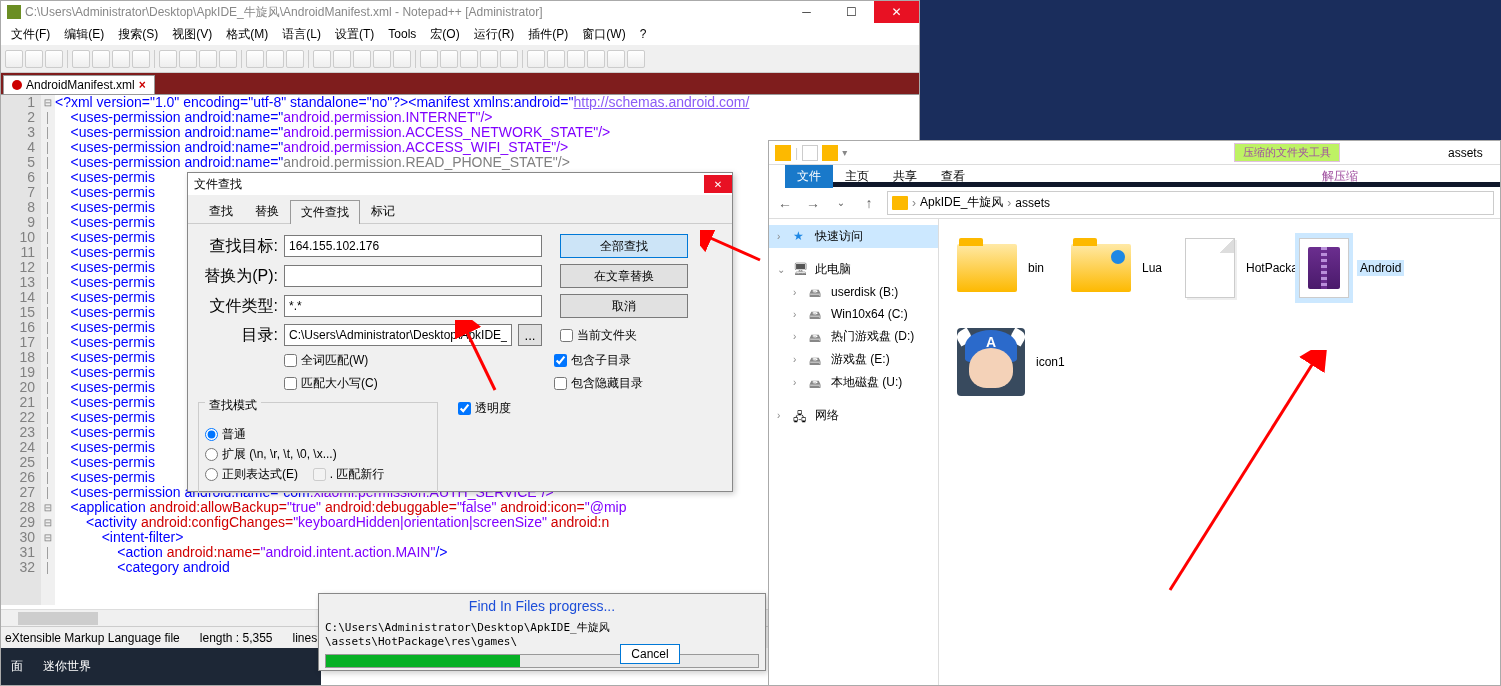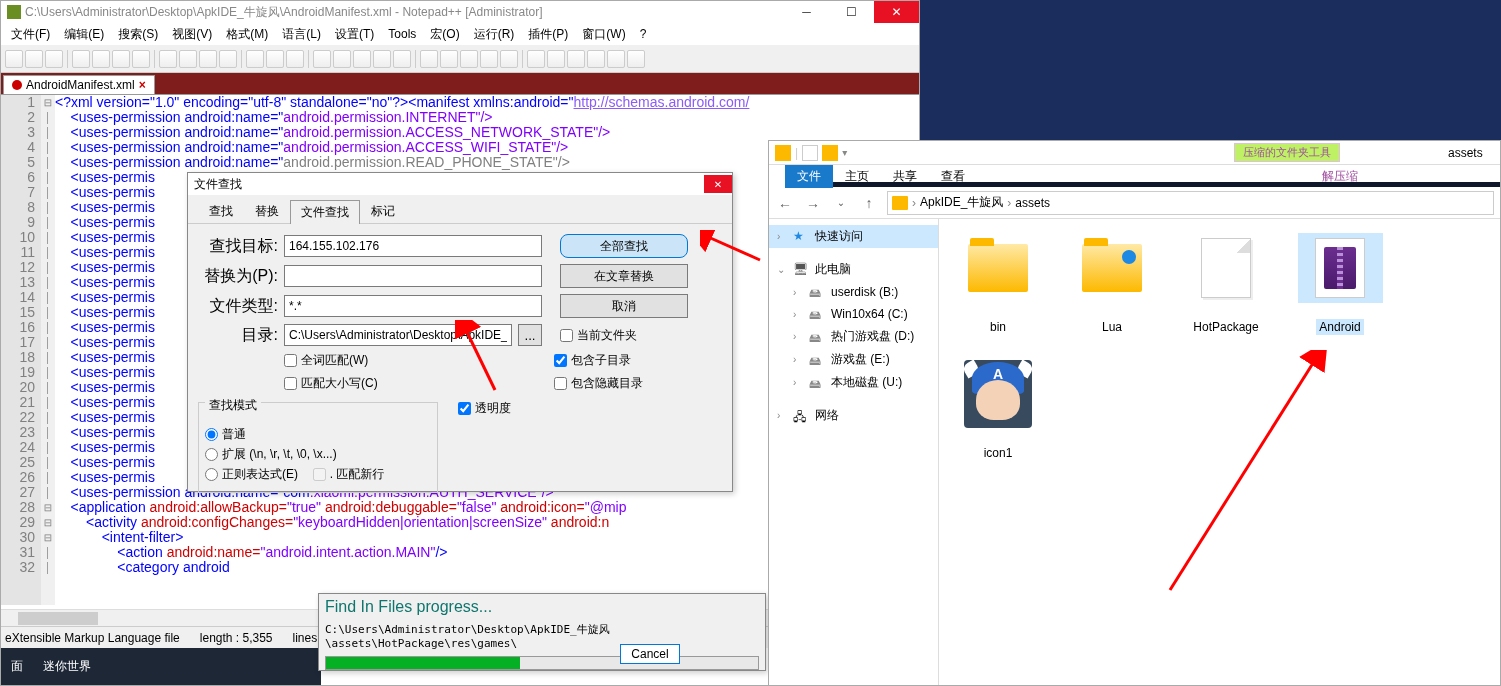--- a/index.html
+++ b/index.html
@@ -48,31 +48,31 @@
 .find-title-text { flex: 1; }
 .find-close { width: 28px; height: 18px; background: #e81123; color: #fff; display: flex; align-items: center; justify-content: center; font-size: 10px; }
 .find-tabs { display: flex; padding-left: 10px; border-bottom: 1px solid #ccc; margin-top: 4px; }
 .find-tab { padding: 3px 10px; font-size: 12px; border: 1px solid transparent; border-bottom: none; }
 .find-tab.active { background: #f0f0f0; border-color: #999; position: relative; top: 1px; }
 .find-body { padding: 10px; }
 .find-row { display: flex; align-items: center; margin-bottom: 6px; gap: 6px; }
 .find-label { width: 80px; text-align: right; font-size: 16px; }
 .find-input { width: 258px; height: 22px; border: 1px solid #7a7a7a; background: #fff; padding: 0 4px; font-size: 12px; }
 .find-btn { width: 128px; height: 24px; border: 1px solid #7a7a7a; background: #e1e1e1; font-size: 12px; }
-.find-btn.highlight { background: #cce4f7; border-color: #0078d7; border-radius: 8px; }
+.find-btn.highlight { background: #cce4f7; border-color: #0078d7; }
 .find-browse { width: 24px; height: 22px; border: 1px solid #7a7a7a; background: #e1e1e1; }
 .find-chk { display: flex; align-items: center; gap: 4px; font-size: 12px; }
 .find-chk input { width: 13px; height: 13px; }
 .find-group { border: 1px solid #ccc; padding: 6px; margin-top: 4px; }
 .find-group-title { font-size: 12px; position: relative; top: -12px; background: #f0f0f0; display: inline-block; padding: 0 4px; }
 .find-radio { display: flex; align-items: center; gap: 4px; font-size: 12px; margin-bottom: 3px; }
 
 
 .progress-dialog { position: absolute; left: 318px; top: 593px; width: 448px; height: 78px; background: #f0f0f0; border: 1px solid #888; box-shadow: 2px 2px 6px rgba(0,0,0,0.2); }
-.progress-title { font-size: 16px; color: #0f766e; padding: 4px 6px; }
+.progress-title { font-size: 14px; color: #1d4ed8; padding: 4px 6px; text-align: center; }
 .progress-path { font-size: 11px; font-family: Consolas,monospace; padding: 2px 6px; }
 .progress-bar-outer { margin: 4px 6px; height: 14px; border: 1px solid #999; background: #e8e8e8; position: relative; }
 .progress-bar-inner { height: 100%; width: 45%; background: #06b025; }
 .progress-cancel { width: 60px; height: 20px; border: 1px solid #0078d7; background: #fff; position: absolute; right: 85px; bottom: 6px; font-size: 12px; }
 
 
 .explorer-window { position: absolute; left: 768px; top: 140px; width: 733px; height: 546px; background: #fff; border: 1px solid #aaa; }
 .exp-ribbon-tabs { height: 24px; display: flex; align-items: center; border-bottom: 1px solid #ddd; }
 .exp-qat { display: flex; align-items: center; gap: 4px; padding: 0 6px; }
 .exp-qat-icon { width: 16px; height: 16px; }
@@ -91,21 +91,21 @@
 .exp-sidebar { width: 170px; border-right: 1px solid #ddd; padding: 6px 0; font-size: 12px; }
 .exp-tree-item { display: flex; align-items: center; padding: 3px 8px; gap: 6px; }
 .exp-tree-item.selected { background: #cce8ff; }
 .tree-chev { width: 10px; color: #888; font-size: 10px; }
 .tree-icon { width: 16px; height: 16px; display: inline-block; }
 .tree-icon.star { color: #1e88e5; }
 .tree-icon.pc { color: #555; }
 .tree-icon.drive { color: #888; }
 
 .exp-content { flex: 1; padding: 14px; display: flex; flex-wrap: wrap; gap: 24px 24px; align-content: flex-start; }
-.exp-item { width: 90px; display: flex; flex-direction: column; align-items: center; gap: 16px; font-size: 12px; text-align: center; }
+.exp-item { width: 90px; display: flex; flex-direction: row; align-items: center; gap: 4px; font-size: 12px; text-align: center; }
 .exp-item.selected .item-icon-wrap { background: #cce8ff; }
 .exp-item.selected .item-label { background: #cce8ff; }
 .item-icon-wrap { width: 85px; height: 70px; display: flex; align-items: center; justify-content: center; padding: 4px; }
 .folder-big { width: 60px; height: 48px; background: linear-gradient(#ffe9a6, #fdb900); border-radius: 2px; position: relative; }
 .folder-big::before { content: ''; position: absolute; top: -6px; left: 2px; width: 24px; height: 8px; background: #fdb900; border-radius: 2px 2px 0 0; }
 .file-big { width: 50px; height: 60px; background: #fff; border: 1px solid #ccc; position: relative; box-shadow: 2px 2px 0 #eee; }
 .file-big.doc::after { content: ''; position: absolute; top: 0; right: 0; width: 14px; height: 14px; background: linear-gradient(135deg,#fff 50%,#ddd 50%); }
 .rar-icon { width: 50px; height: 60px; background: #fff; border: 1px solid #ccc; display: flex; align-items: center; justify-content: center; }
 .rar-inner { width: 32px; height: 42px; background: linear-gradient(#6b2e8f,#4a1a6b); border-radius: 2px; position: relative; }
 .rar-inner::after { content: ''; position: absolute; left: 40%; top: 0; bottom: 0; width: 20%; background: repeating-linear-gradient(#b98fd9 0 3px,#6b2e8f 3px 6px); }

